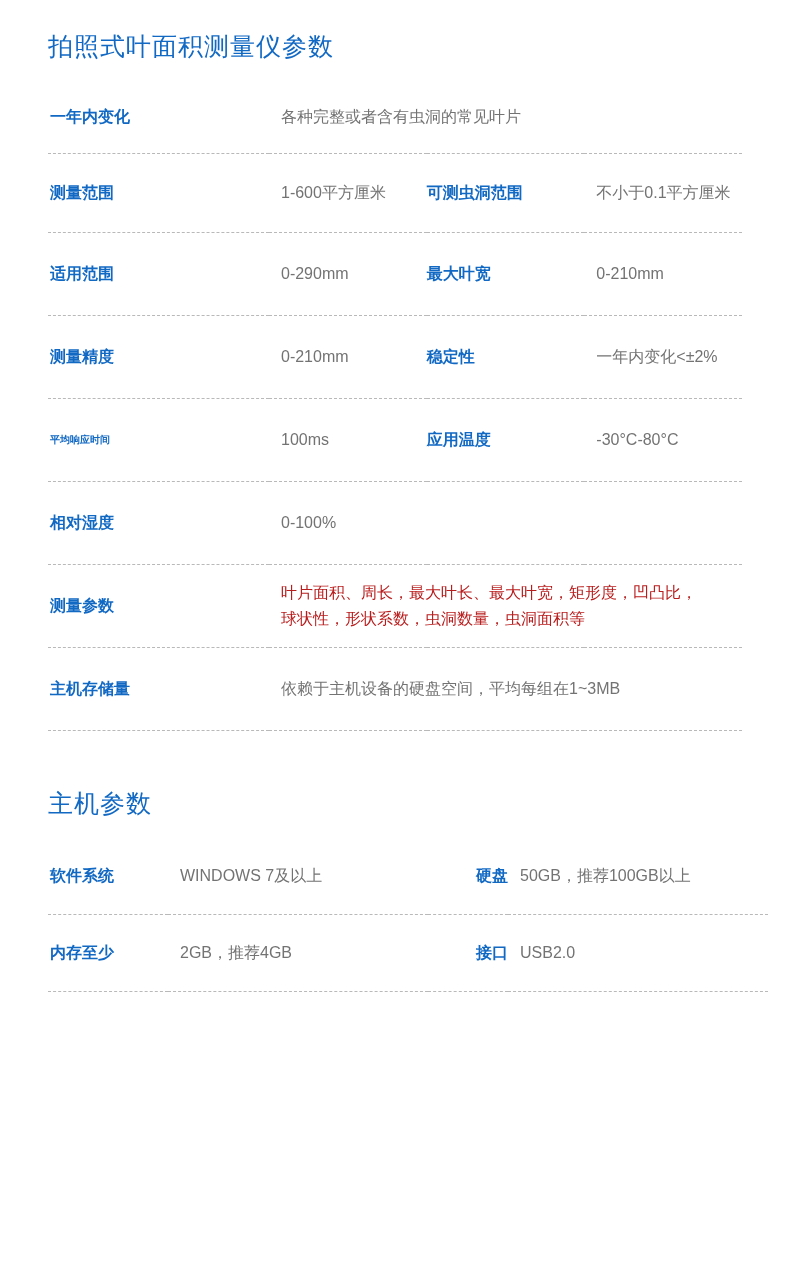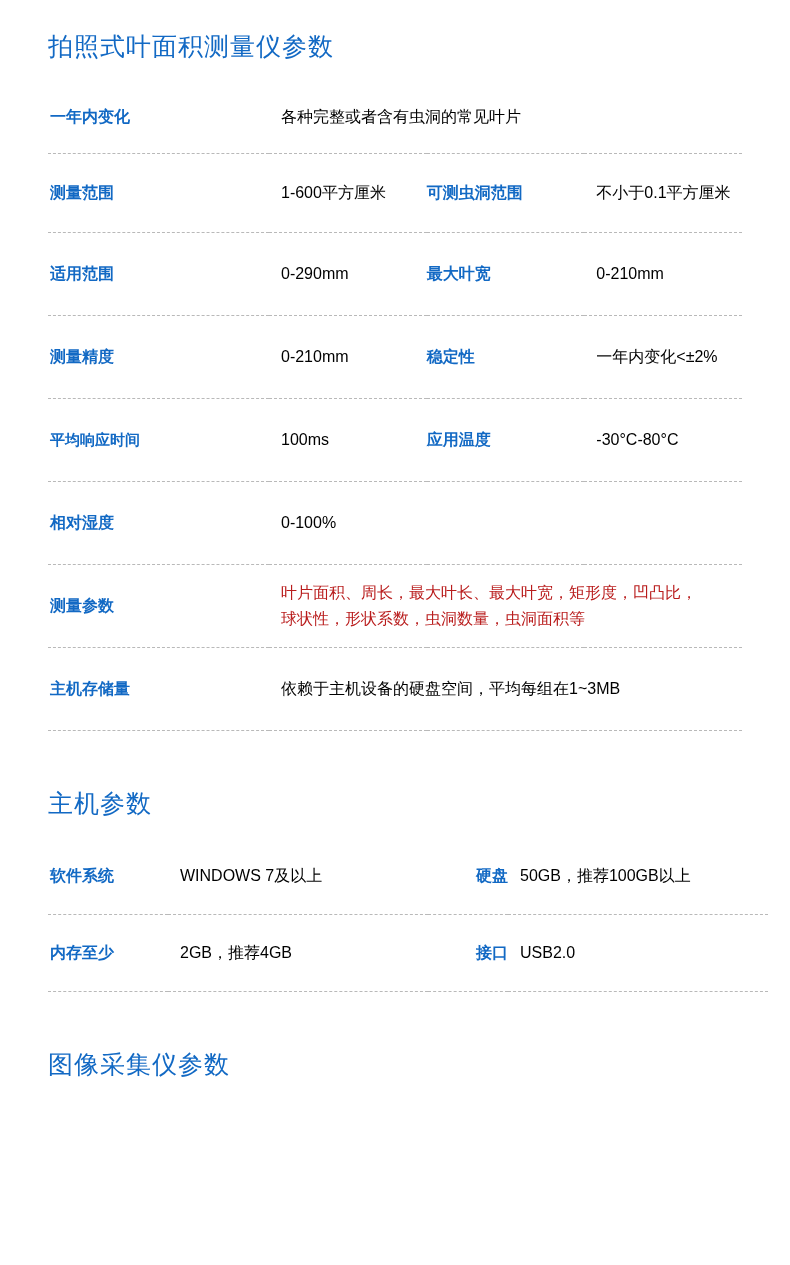--- a/index.html
+++ b/index.html
@@ -44,24 +44,24 @@
     padding: 0;
     font-size: 16px;
   }
   .lbl {
     color: #1269c4;
     font-weight: bold;
     white-space: nowrap;
     font-size: 17px;
   }
   .lbl.small {
-    font-size: 15px;
+    font-size: 10px;
   }
   .val {
-    color: #000000;
+    color: #737373;
     font-size: 16.5px;
   }
   
   .t1 td { height: 82px; }
   .t1 td.c1 { width: 112px; padding-left: 2px; }
   .t1 td.c2 { width: 232px; padding-left: 12px; }
   .t1 td.c3 { width: 130px; }
   .t1 td.c4 { width: 220px; padding-left: 12px; }
 
   .t1 tr.r-range td { height: 78px; }
@@ -164,21 +164,20 @@
         <td class="c2 val">2GB，推荐4GB</td>
         <td class="c3 lbl">接口</td>
         <td class="c4 val">USB2.0</td>
       </tr>
     </tbody>
       </table>
   </div>
 
   <div class="gap-lg"></div>
   <div class="section">
-    <h2 class="section-title">图像采集仪参数</h2>
     <div class="gap-sm"></div>
     <table class="spec-table t3">
       <tbody>
     </tbody>
       </table>
   </div>
 
 </div>
 
 </body></html>

